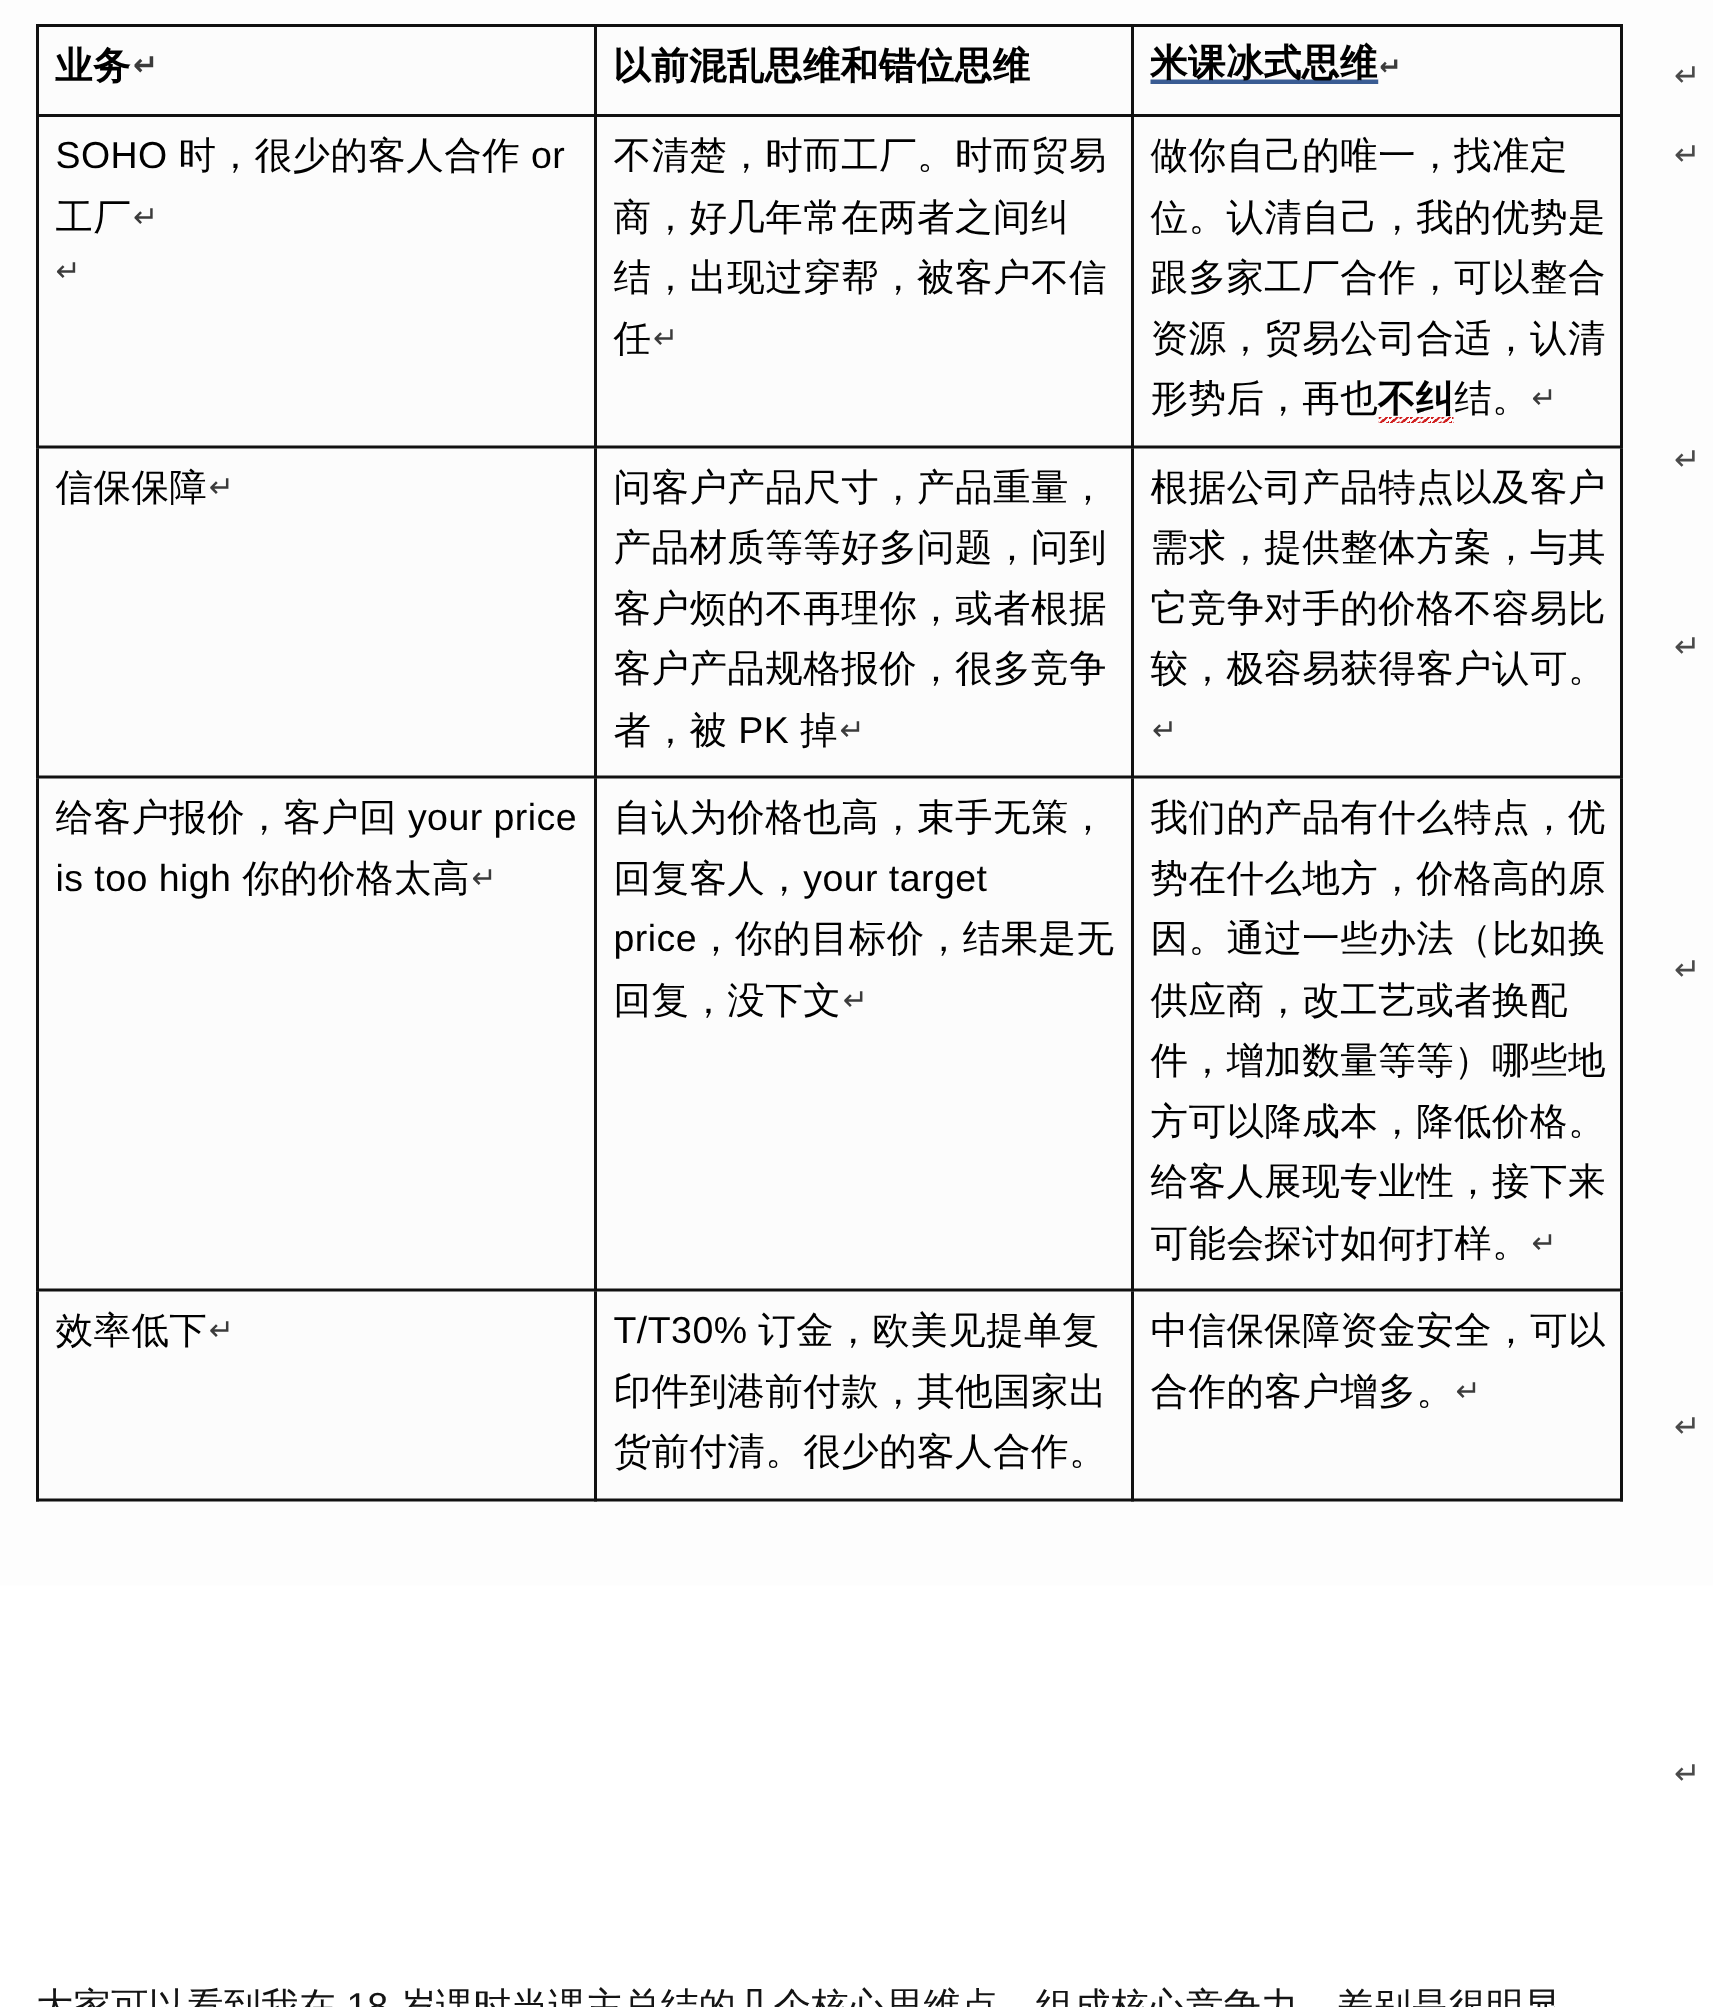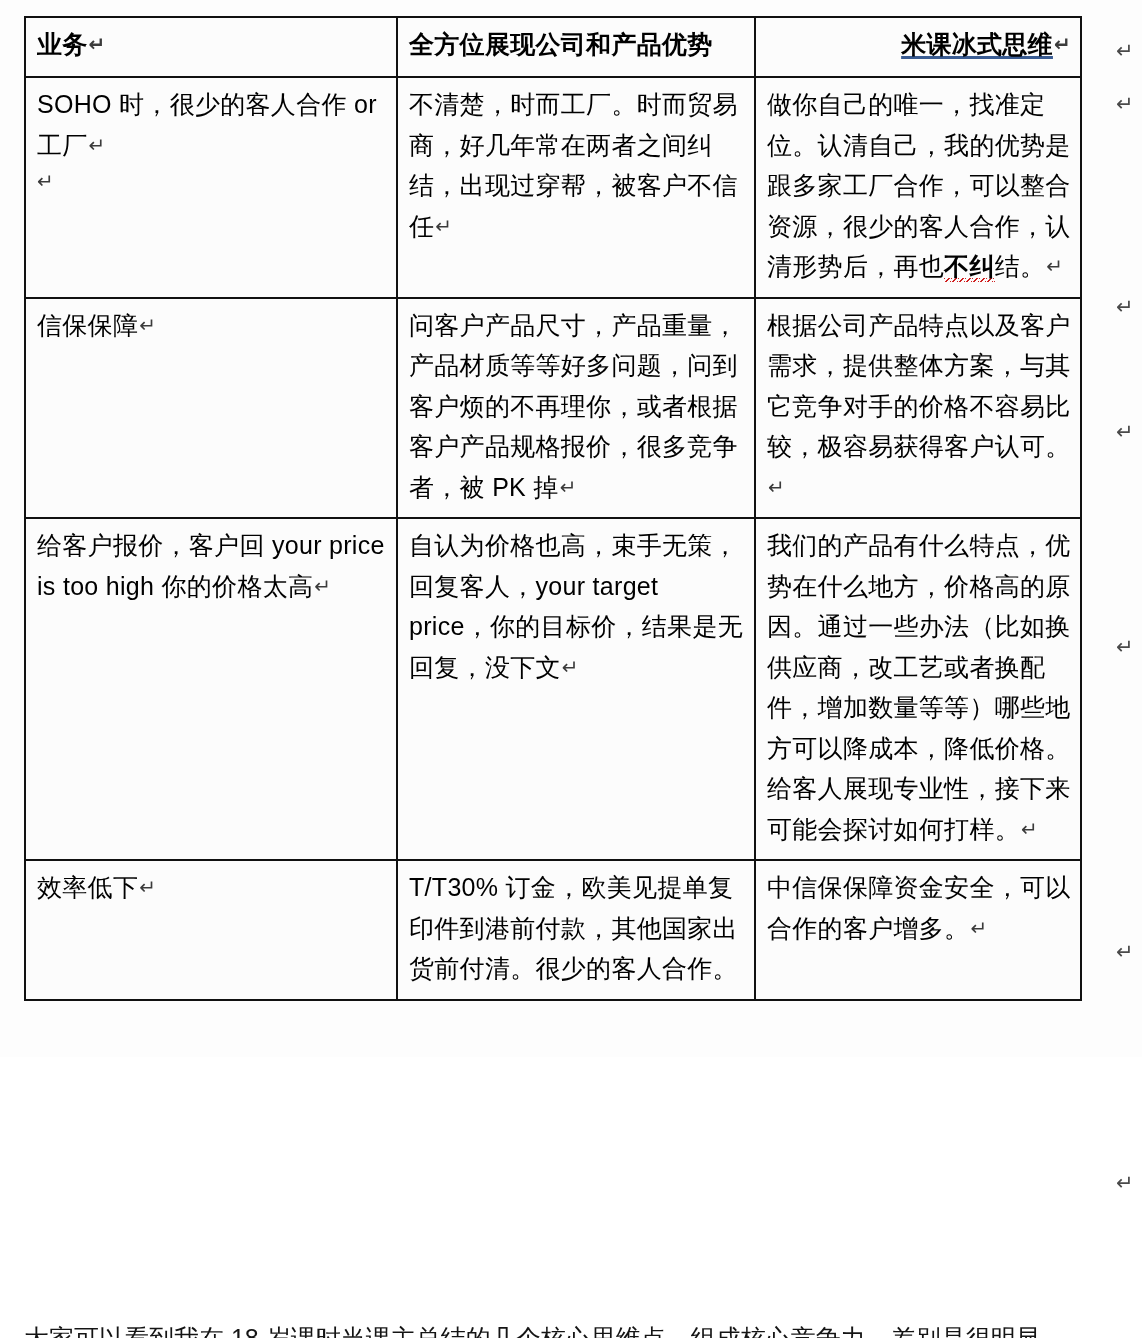--- a/index.html
+++ b/index.html
@@ -42,21 +42,21 @@
     word-break: break-word;
   }
   .col-a { width: 372px; }
   .col-b { width: 358px; }
   .col-c { width: 326px; }
 
   .head-cell {
     font-weight: bold;
     height: 42px;
   }
-  .head-cell.center { text-align: right; }
+  .head-cell.center { text-align: left; font-family: Liberation Mono, monospace; }
 
   .u-blue {
     text-decoration-color: #2e4f86;
     text-decoration-thickness: 2px;
     text-underline-offset: 2px;
   }
   .u-blue-head {
     text-decoration: underline;
     text-decoration-color: #3a5c93;
     text-decoration-thickness: 3px;
@@ -124,37 +124,37 @@
         <col class="col-b">
         <col class="col-c">
     </colgroup>
     <tbody>
 
       <tr>
         <td class="head-cell">
           <span>业务</span><span class="pil">↵</span>
         </td>
         <td class="head-cell">
-          <span>全方位展现公司和产品优势</span>
+          <span>以前混乱思维和错位思维</span>
         </td>
         <td class="head-cell center">
           <span class="u-blue-head">米课冰式思维</span><span class="pil">↵</span>
         </td>
       </tr>
 
       <tr>
         <td>
           <span>SOHO 时，很少的客人合作 or 工厂</span><span class="pil">↵</span>
           <span class="pil-line">↵</span>
         </td>
         <td>
           <span>不清楚，时而工厂。时而贸易商，好几年常在两者之间纠结，出现过穿帮，被客户不信任</span><span class="pil">↵</span>
         </td>
         <td>
-          <span>做你自己的唯一，找准定位。认清自己，我的优势是跟多家工厂合作，可以整合资源，很少的客人合作，认清形势后，再也</span><span class="sp-red">不纠</span><span>结。</span><span class="pil">↵</span>
+          <span>做你自己的唯一，找准定位。认清自己，我的优势是跟多家工厂合作，可以整合资源，贸易公司合适，认清形势后，再也</span><span class="sp-red">不纠</span><span>结。</span><span class="pil">↵</span>
         </td>
       </tr>
 
 
       <tr>
         <td>
           <span>信保保障</span><span class="pil">↵</span>
         </td>
         <td>
           <span class="u-blue">问客户</span><span>产品尺寸，产品重量，产品材质等等好多问题，问到客户烦的不再理你，或者根据客户产品规格报价，很多竞争者，被 PK 掉</span><span class="pil">↵</span>

